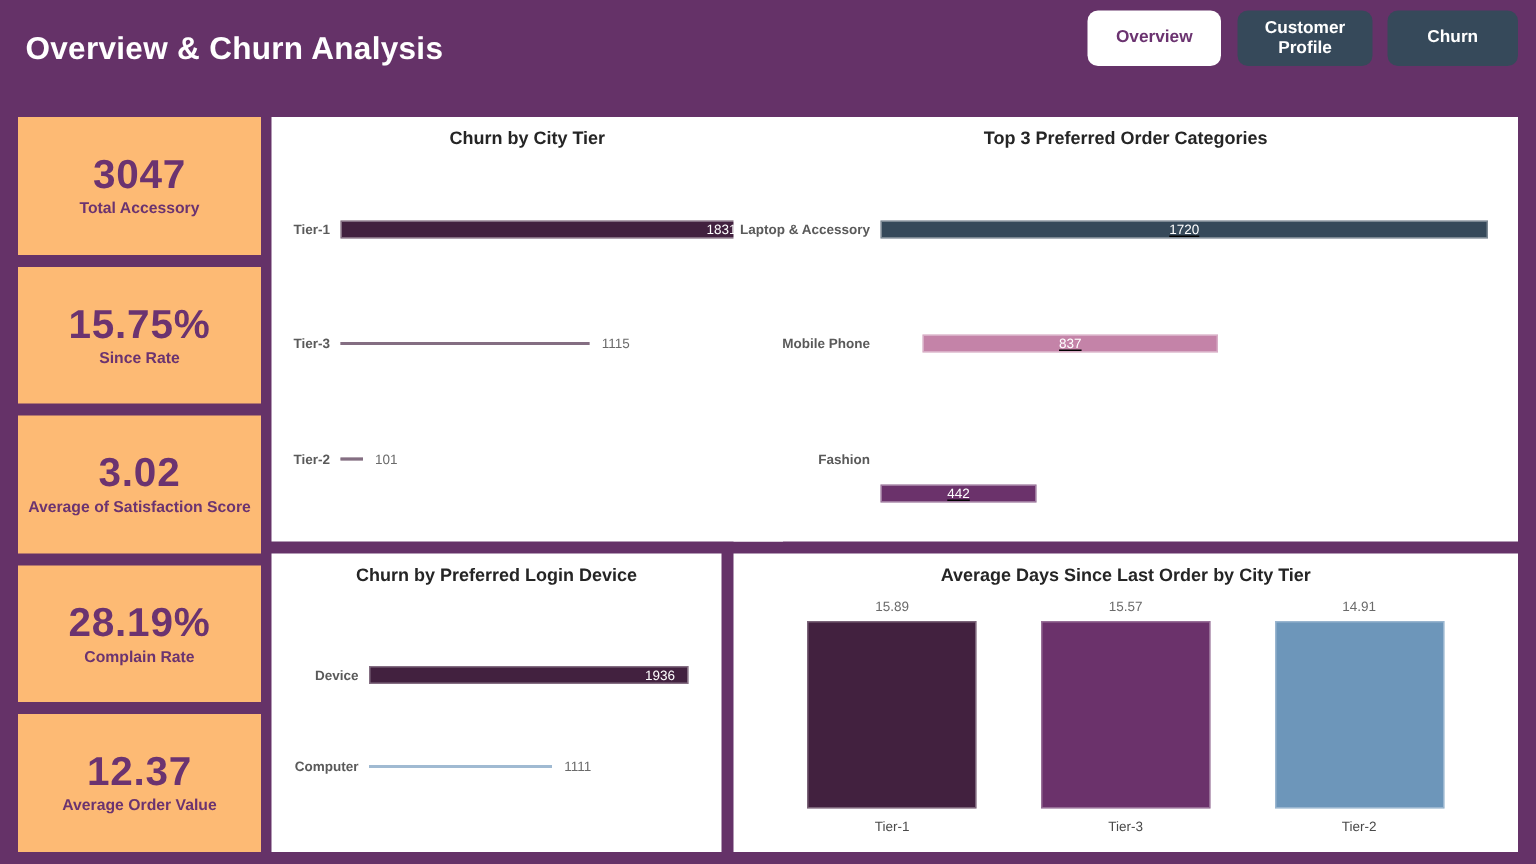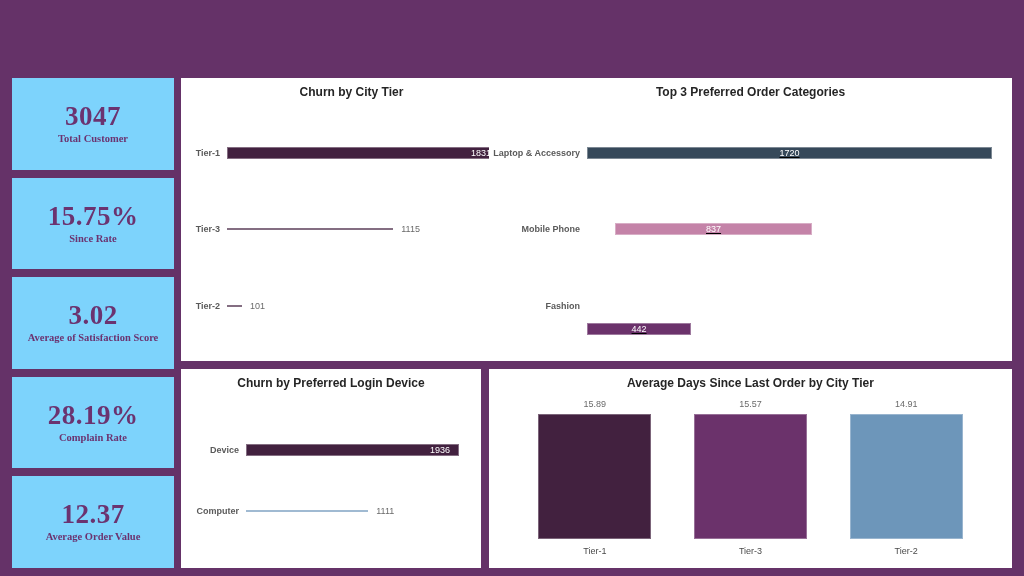--- a/index.html
+++ b/index.html
@@ -65,27 +65,26 @@
   #kpi-sidebar {
     position: absolute;
     left: 12px; top: 78px;
     width: 162px; height: 490px;
     display: flex;
     flex-direction: column;
     gap: 8px;
   }
   .kpi-card {
     flex: 1;
-    background: #7dd3fc;
+    background: #fdba74;
     display: flex;
     flex-direction: column;
     align-items: center;
     justify-content: center;
     gap: 4px;
-    font-family: Liberation Serif, serif;
   }
   .kpi-value {
     font-size: 27px;
     font-weight: bold;
     color: #6b3370;
     line-height: 1;
     letter-spacing: 0.5px;
   }
   .kpi-label {
     font-size: 10.5px;
@@ -197,25 +196,38 @@
     color: #4a4a4a;
     margin-top: 7px;
     white-space: nowrap;
   }
 </style>
 </head>
 <body>
 
 <div id="dashboard">
 
+  <div id="header">
+    <div id="page-title">Overview &amp; Churn Analysis</div>
+    <button class="nav-btn active" id="nav-overview">
+      <span>Overview</span>
+    </button>
+    <button class="nav-btn inactive" id="nav-customer-profile">
+      <span style="white-space:pre-line;">Customer
+Profile</span>
+    </button>
+    <button class="nav-btn inactive" id="nav-churn">
+      <span>Churn</span>
+    </button>
+  </div>
 
   <div id="kpi-sidebar">
     <div class="kpi-card">
       <div class="kpi-value">3047</div>
-      <div class="kpi-label">Total Customer</div>
+      <div class="kpi-label">Total Accessory</div>
     </div>
     <div class="kpi-card">
       <div class="kpi-value">15.75%</div>
       <div class="kpi-label">Since Rate</div>
     </div>
     <div class="kpi-card">
       <div class="kpi-value">3.02</div>
       <div class="kpi-label">Average of Satisfaction Score</div>
     </div>
     <div class="kpi-card">

